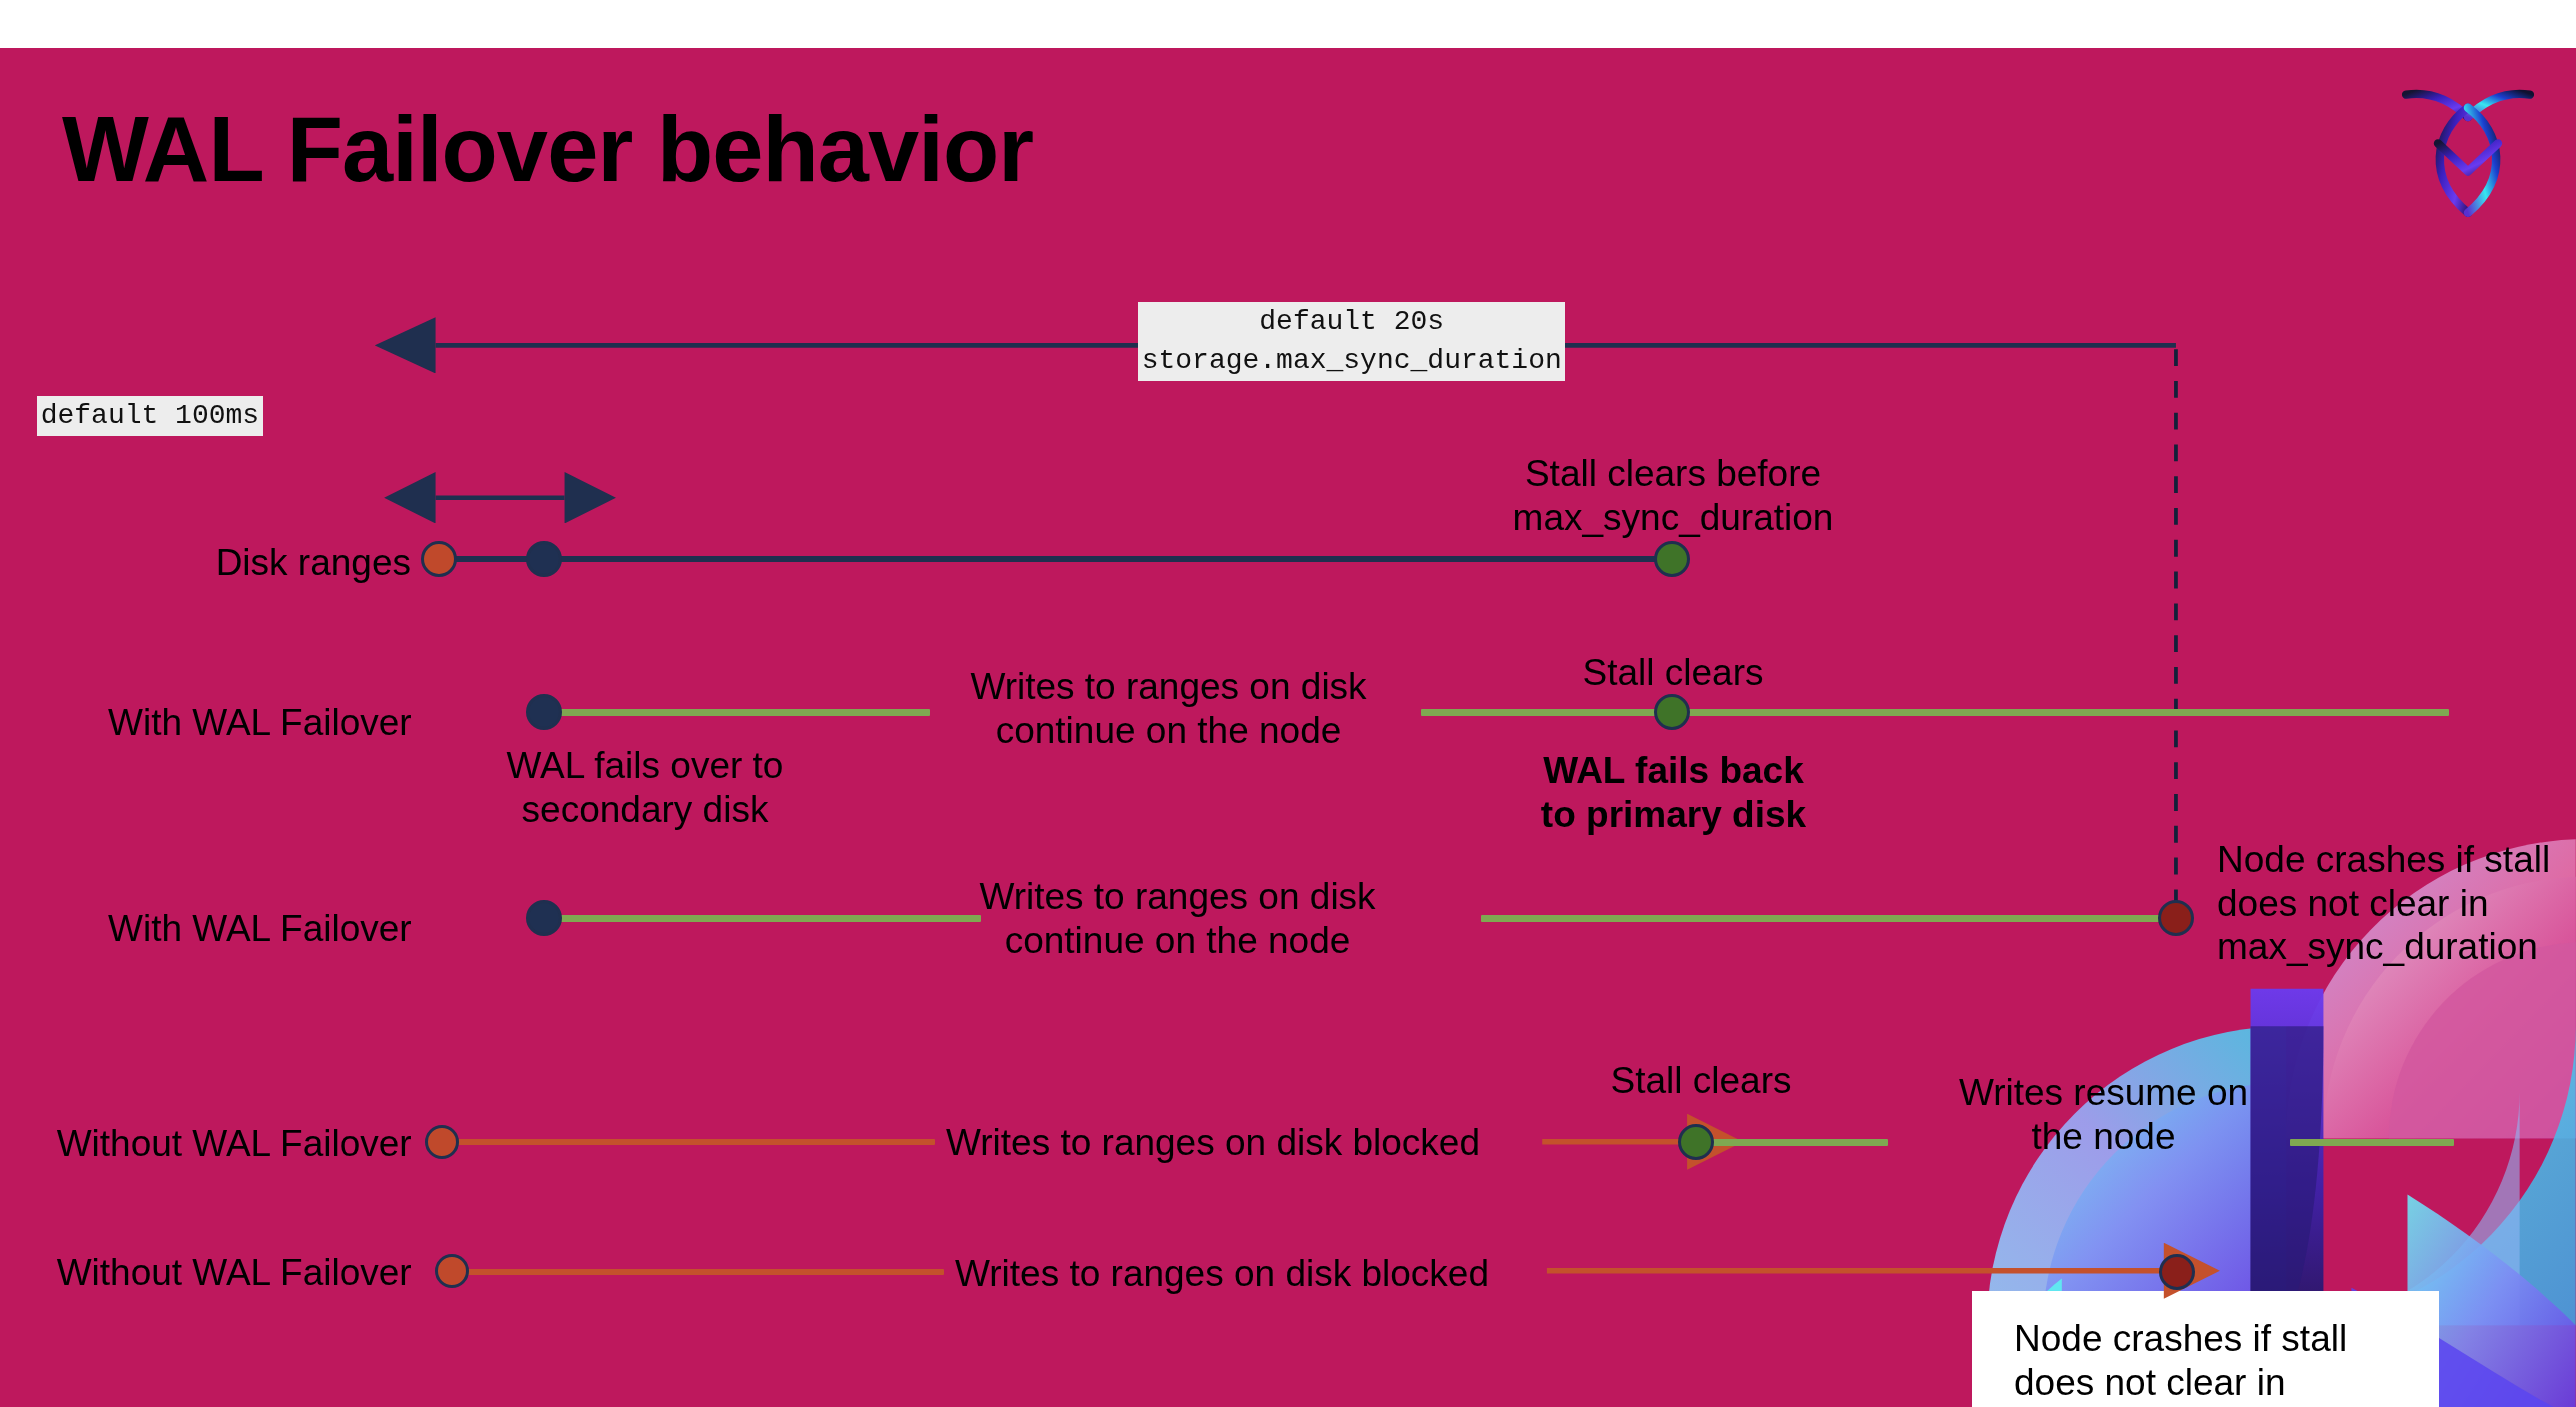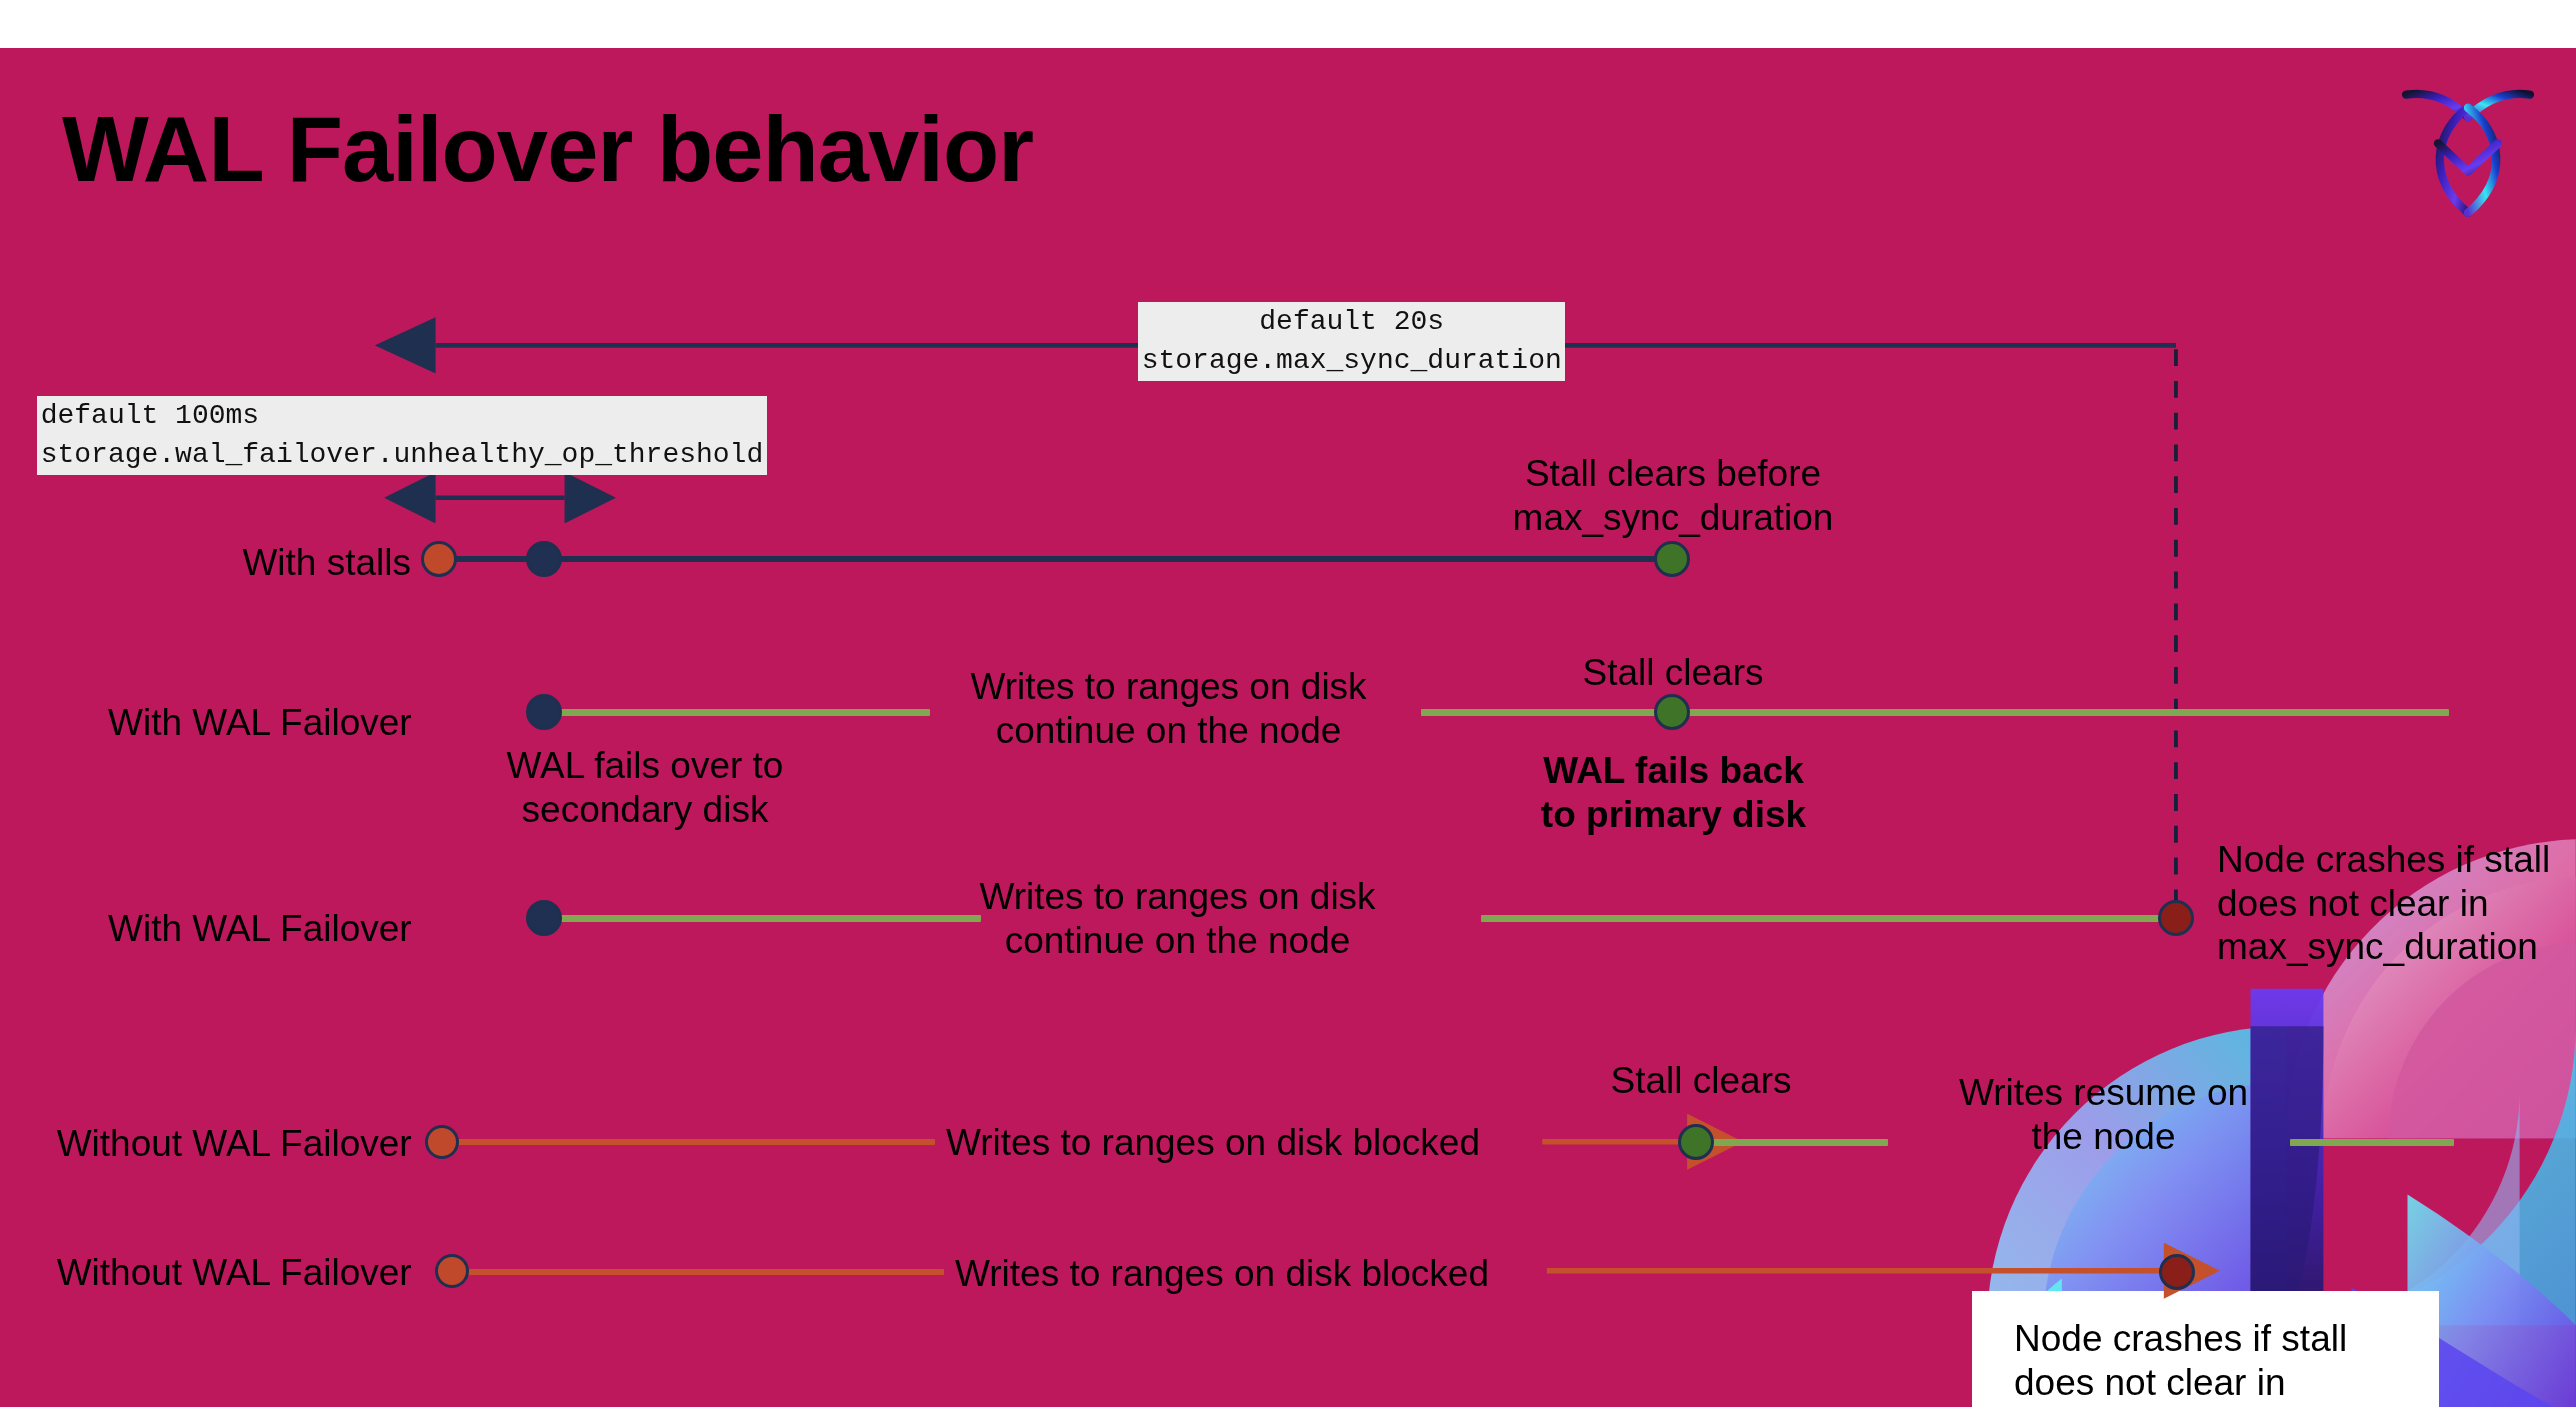--- a/index.html
+++ b/index.html
@@ -252,23 +252,23 @@
 
     <line x1="2328" y1="322" x2="2328" y2="940" stroke="#13203A" stroke-width="4" stroke-dasharray="18 16"></line>
 
     <line x1="1650" y1="1170" x2="1805" y2="1170" stroke="#C4512C" stroke-width="6" marker-end="url(#red-right)"></line>
 
     <line x1="1655" y1="1308" x2="2315" y2="1308" stroke="#C4512C" stroke-width="6" marker-end="url(#red-right)"></line>
   </svg>
 
   <div class="code-chip center" style="left:1138px; top:254px;"><span>default 20s</span><br><span>storage.max_sync_duration</span></div>
 
-  <div class="code-chip left" style="left:37px; top:348px;"><span>default 100ms</span><br><span>storage.wal_failover.unhealthy_op_threshold</span></div>
-
-  <div class="row-label" style="left:37px; top:494px; width:374px;">With stalls</div>
+  <div class="code-chip left" style="left:37px; top:348px;"><span>default 100ms</span><br></div>
+
+  <div class="row-label" style="left:37px; top:494px; width:374px;">Disk ranges</div>
 
   <div class="seg navy" style="left:439px; top:508px; width:1234px;"></div>
 
   <div class="dot red" style="left:421px; top:493px; width:36px; height:36px;"></div>
   <div class="dot navy" style="left:526px; top:493px; width:36px; height:36px;"></div>
   <div class="dot green" style="left:1654px; top:493px; width:36px; height:36px;"></div>
 
   <div class="note center" style="left:1486px; top:404px; width:374px;">Stall clears before
 max_sync_duration</div>
 

